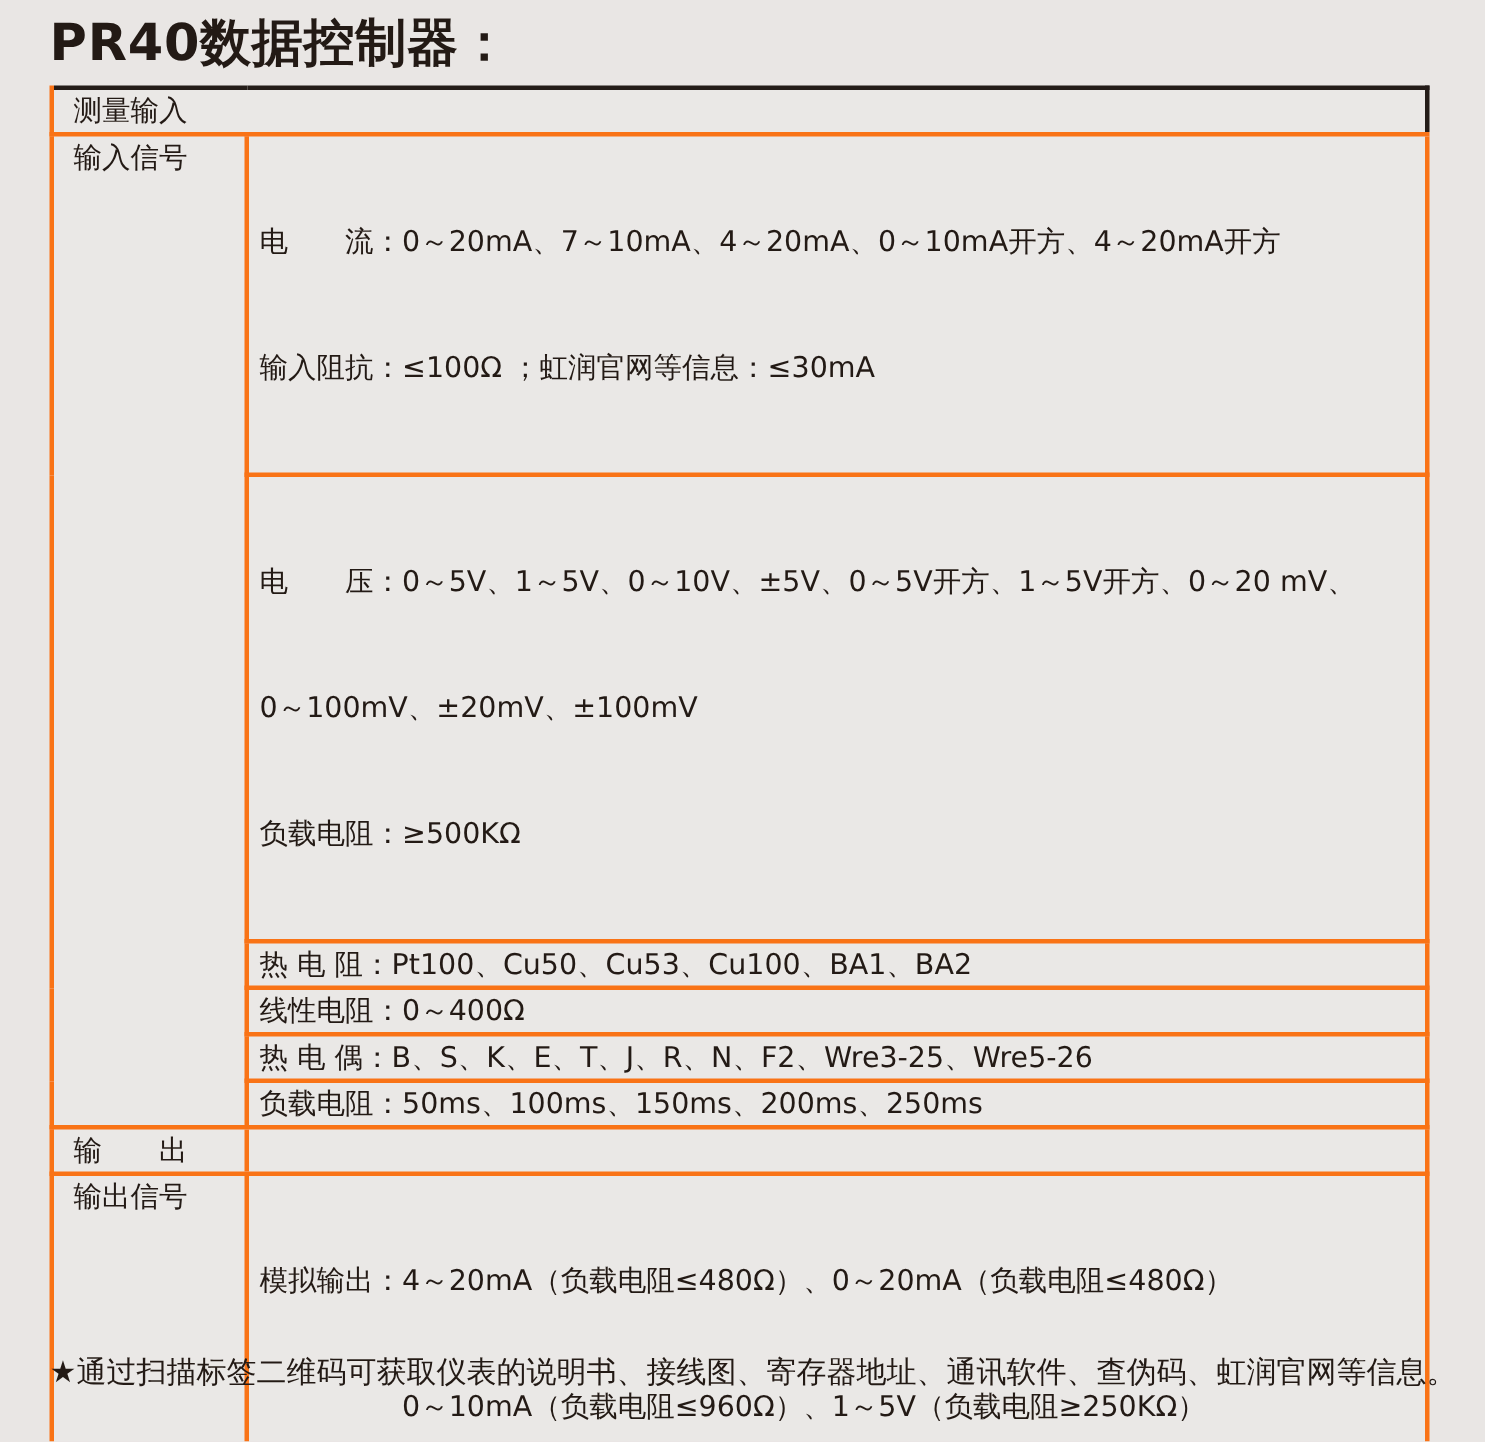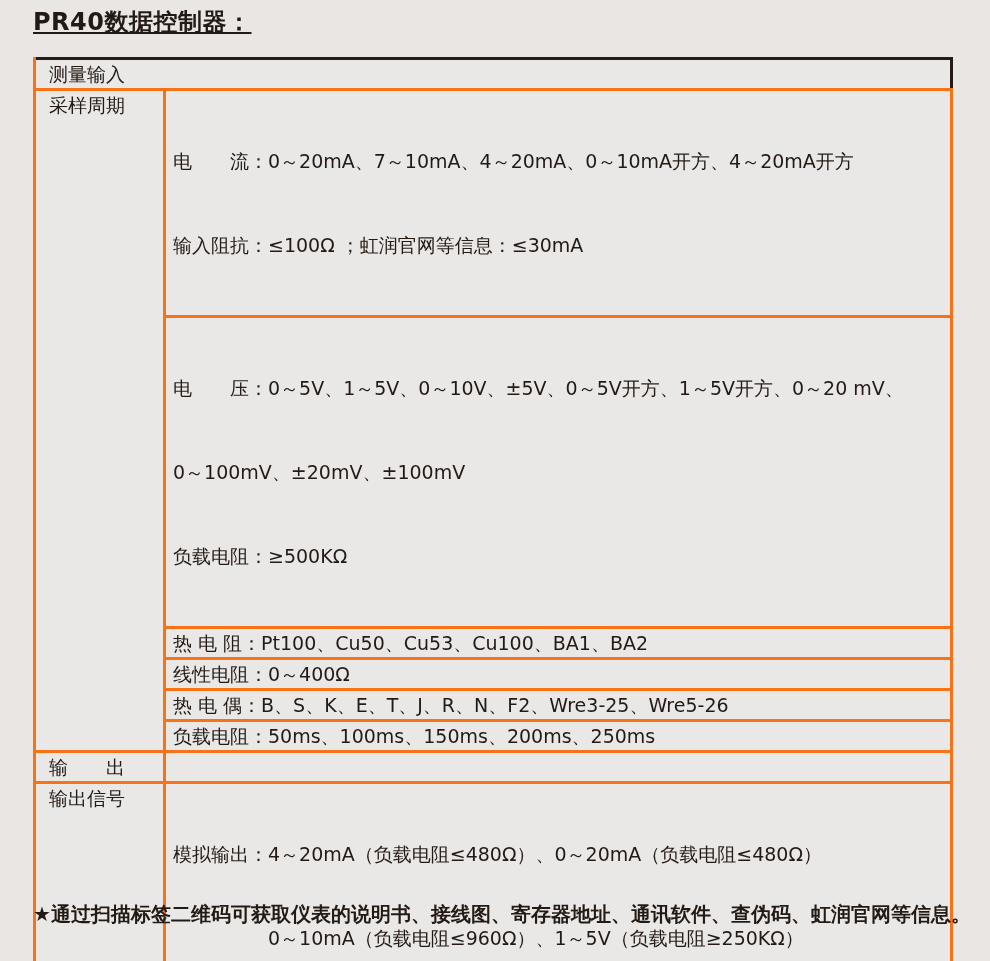--- a/index.html
+++ b/index.html
@@ -13,25 +13,24 @@
     position: relative;
     width: 990px;
     height: 961px;
     background: #e9e6e4;
     overflow: hidden;
   }
   .title {
     position: absolute;
     left: 33px;
     top: 6px;
-    font-size: 24px;
+    font-size: 34px;
     font-weight: bold;
     letter-spacing: 0.5px;
     white-space: pre;
-    text-decoration: underline;
   }
   table.spec {
     position: absolute;
     left: 33px;
     top: 57px;
     width: 920px;
     border-collapse: collapse;
     table-layout: fixed;
     background: #eae8e6;
   }
@@ -51,21 +50,21 @@
   }
   tr.major > td { border-top: 2px solid #241c18; }
   td.empty { height: 28px; }
   .line { white-space: pre; }
   .line.indent { padding-left: 95px; }
   .footnote {
     position: absolute;
     left: 33px;
     top: 901px;
     font-size: 20px;
-    font-weight: bold;
+    font-weight: normal;
     white-space: pre;
   }
 </style>
 </head>
 <body>
 
 <div class="page">
 
   <div class="title">PR40数据控制器：</div>
 
@@ -74,21 +73,21 @@
         <col style="width:130px">
         <col>
       </colgroup>
 
     <tbody>
         <tr class="major">
       <td class="label" colspan="2">测量输入</td>
     </tr>
 
     <tr class="major">
-      <td class="label" rowspan="6">采样周期</td>
+      <td class="label" rowspan="6">输入信号</td>
       <td>
         <div class="line">电　　流：0～20mA、7～10mA、4～20mA、0～10mA开方、4～20mA开方</div>
         <div class="line">输入阻抗：≤100Ω ；虹润官网等信息：≤30mA</div>
       </td>
     </tr>
     <tr>
       <td>
         <div class="line">电　　压：0～5V、1～5V、0～10V、±5V、0～5V开方、1～5V开方、0～20 mV、</div>
         <div class="line">0～100mV、±20mV、±100mV</div>
         <div class="line">负载电阻：≥500KΩ</div>

